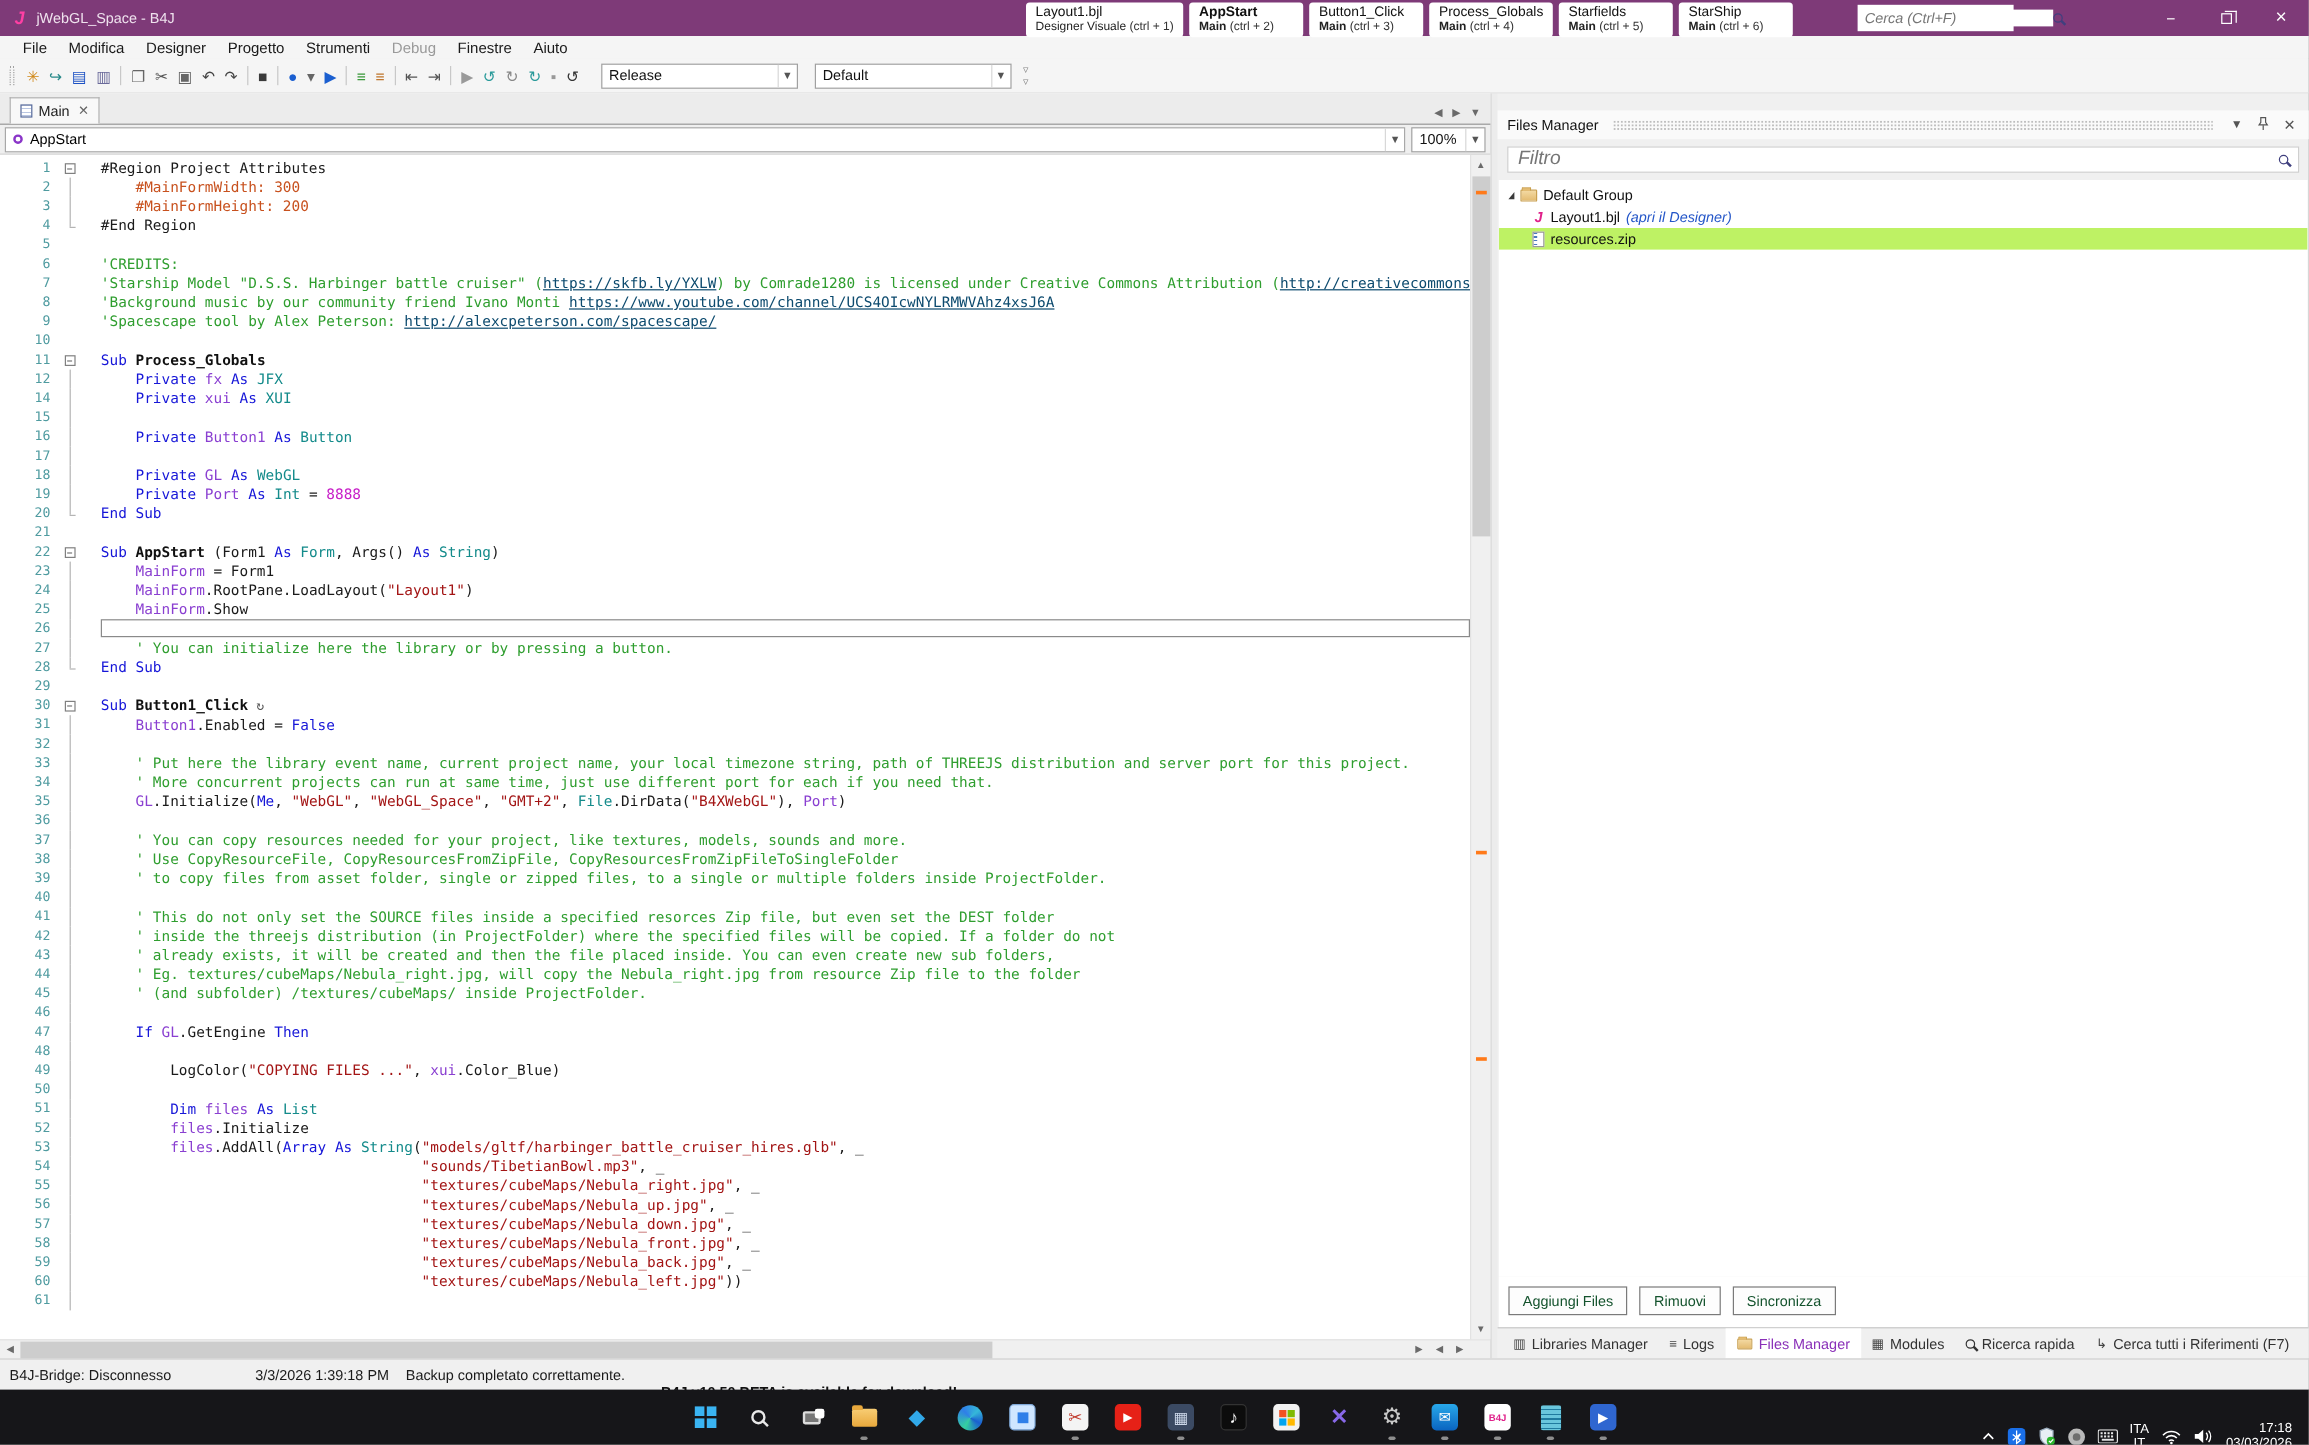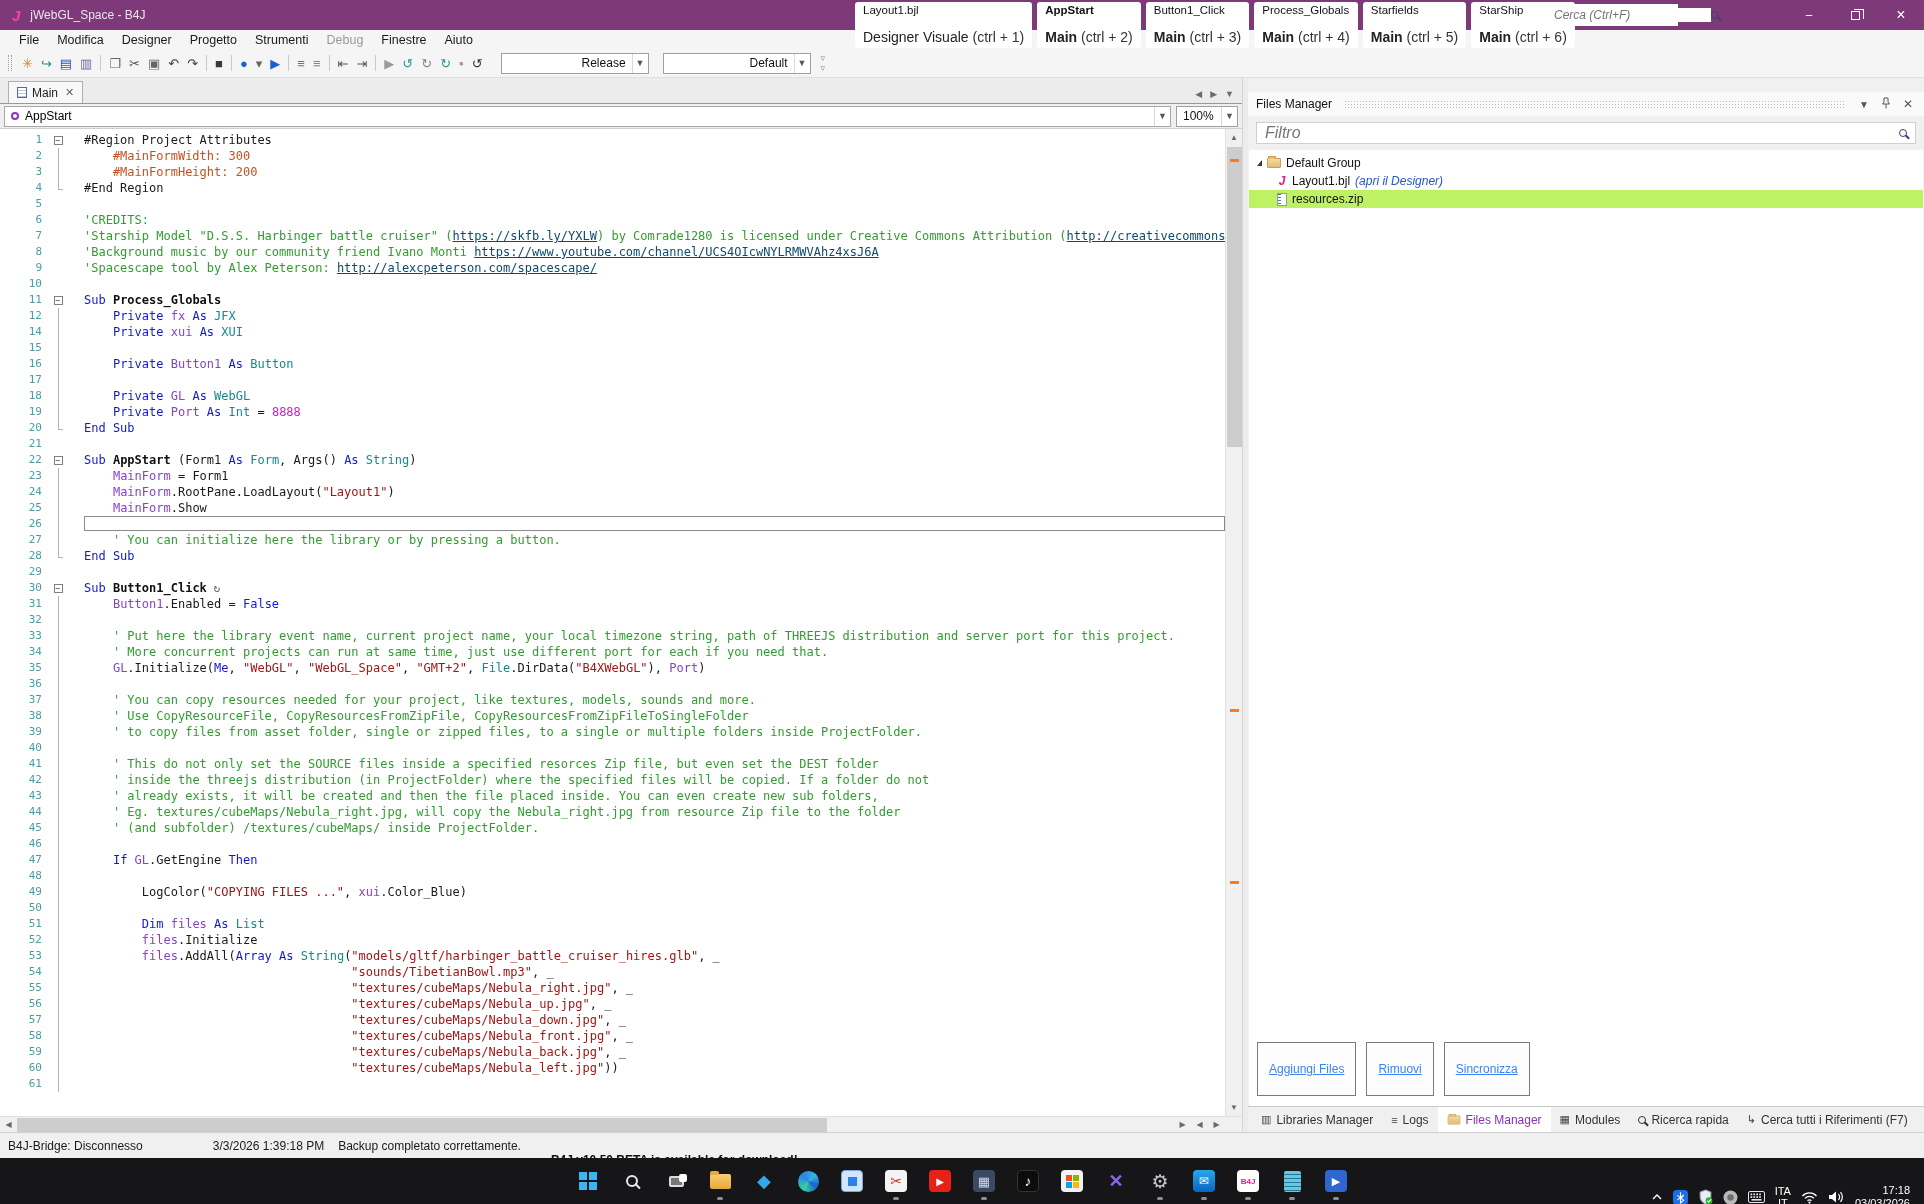--- a/index.html
+++ b/index.html
@@ -7,21 +7,21 @@
   body { font-family:"Liberation Sans", sans-serif; font-size:12px; background:#000; }
   #app { width:1924px; height:1204px; display:flex; flex-direction:column; background:#f0f0f0; }
 
   
   .titlebar { height:30px; background:#7e3a78; display:flex; align-items:center; position:relative; flex:0 0 auto; }
   .tb-logo { color:#ff3fa4; font-weight:bold; font-size:15px; margin-left:12px; font-style:italic; }
   .tb-title { color:#efe2ee; margin-left:10px; font-size:12px; }
   .bookmarks { position:absolute; left:855px; top:2px; display:flex; gap:5px; }
   .bm { background:#fff; border-radius:3px; padding:2px 8px 3px 8px; min-width:95px; cursor:default; }
   .bm-t { font-size:11.5px; color:#111; }
-  .bm-s { font-size:14px; color:#222; margin-top:13px; }
+  .bm-s { font-size:10px; color:#222; margin-top:1px; }
   .bm-k { font-weight:normal; color:#333; }
   .bold { font-weight:bold; }
   .tb-search { position:absolute; left:1548px; top:4px; width:130px; height:22px; background:#fff; display:flex; align-items:center; padding:0 6px; }
   .tb-search input { border:none; outline:none; flex:1; font-size:12px; font-style:italic; color:#555; font-family:Liberation Sans, sans-serif; }
   .mag { display:inline-block; width:8px; height:8px; border:1.6px solid #3f3f7e; border-radius:50%; position:relative; flex:0 0 auto; }
   .mag::after { content:""; position:absolute; width:5px; height:1.6px; background:#3f3f7e; transform:rotate(45deg); right:-4px; bottom:-2px; }
   .winbtns { position:absolute; right:0; top:0; height:30px; display:flex; }
   .wb { width:46px; height:30px; display:flex; align-items:center; justify-content:center; color:#fff; font-size:13px; }
   .wb .rest { width:9px; height:9px; border:1px solid #fff; position:relative; }
   .wb .rest::before { content:""; position:absolute; top:-3px; left:2px; width:9px; height:9px; border:1px solid #fff; border-bottom:none; border-left:none; }
@@ -32,21 +32,21 @@
   .mi.dis { color:#9a9a9a; }
 
   
   .toolbar { height:29px; background:#f5f5f5; border-bottom:1px solid #e0e0e0; display:flex; align-items:center; padding-left:8px; flex:0 0 auto; }
   .grip { width:4px; height:16px; border-left:1px dotted #a0a0a0; border-right:1px dotted #a0a0a0; margin-right:6px; }
   .tbi { font-size:13px; padding:0 4px; cursor:default; }
   .tsep { width:1px; height:16px; background:#c8c8c8; margin:0 4px; display:inline-block; }
   .combo { height:21px; background:#fff; border:1px solid #a0a0a0; display:flex; align-items:center; margin-left:14px; }
   .combo .cv { flex:1; padding:0 6px; font-size:12px; color:#111; }
   .combo .ca { width:16px; height:100%; display:flex; align-items:center; justify-content:center; color:#555; font-size:9px; border-left:1px solid #d8d8d8; }
-  .combo.w148 { width:148px;text-align:right; } .combo.w62 { width:62px; }
+  .combo.w148 { width:164px; } .combo.w62 { width:62px; }
 
   
   .main { flex:1; display:flex; min-height:0; }
   .editor-col { width:1242px; display:flex; flex-direction:column; background:#fff; }
   .tabrow { height:26px; background:#ececec; display:flex; align-items:flex-end; border-bottom:1px solid #989898; padding-left:8px; flex:0 0 auto; position:relative; }
   .doctab { height:22px; background:#f8f8f8; border:1px solid #b0b0b0; border-bottom:none; display:flex; align-items:center; padding:0 8px; gap:5px; font-size:12px; color:#222; }
   .doc-ic { width:10px; height:11px; border:1px solid #55699b; background:repeating-linear-gradient(180deg,#fff 0 2px,#b9c6e2 2px 3px); }
   .tabx { color:#666; font-size:11px; margin-left:2px; }
   .tab-nav { position:absolute; right:8px; bottom:4px; display:flex; gap:8px; color:#6a6a6a; font-size:9px; }
   .procrow { height:25px; background:#efefef; display:flex; align-items:center; padding:0 4px; gap:5px; flex:0 0 auto; border-bottom:1px solid #d0d0d0; }
@@ -100,21 +100,21 @@
   .trow { height:18px; display:flex; align-items:center; font-size:12px; color:#111; gap:5px; }
   .trow.sel { background:#bef264; }
   .texp { width:0; height:0; border-left:5px solid transparent; border-bottom:6px solid #3a3a3a; }
   .tfolder { width:14px; height:10px; background:linear-gradient(#f3d9a2,#e4bc72); border:1px solid #c9a050; border-radius:1px; position:relative; }
   .tfolder::before { content:""; position:absolute; top:-3px; left:0; width:6px; height:2px; background:#e4bc72; border:1px solid #c9a050; border-bottom:none; border-radius:1px 1px 0 0; }
   .tfolder.small { transform:scale(0.9); }
   .tj { color:#e0218a; font-weight:bold; font-style:italic; font-size:12px; width:10px; text-align:center; }
   .tzip { width:10px; height:13px; background:#fff; border:1px solid #9a9a9a; background-image:repeating-linear-gradient(180deg,#4a7ac0 0 1px,transparent 1px 3px); background-size:3px 100%; background-repeat:no-repeat; }
   .thint { color:#2456c8; font-style:italic; }
   .panel-btns { background:#fff; margin:0 1px; padding:8px 8px 10px 8px; display:flex; gap:10px; }
-  .pbtn { background:#fdfdfd; border:1px solid #7a7a7a; padding:19px 11px; font-size:12px; color:#3b82f6; font-family:"Liberation Sans",sans-serif;text-decoration:underline; }
+  .pbtn { background:#fdfdfd; border:1px solid #7a7a7a; padding:4px 11px; font-size:12px; color:#14532d; font-family:"Liberation Sans",sans-serif; }
   .panel-tabs { height:26px; background:#f0f0f0; border-top:1px solid #c8c8c8; display:flex; align-items:stretch; padding-left:4px; }
   .ptab { display:flex; align-items:center; gap:5px; padding:0 9px; font-size:12px; color:#333; }
   .ptab.active { background:#fff; color:#8a30b8; }
   .pticon { font-size:11px; color:#444; }
   .mag.dark { border-color:#333; } .mag.dark::after { background:#333; }
 
   
   .statusbar { height:26px; background:#f0f0f0; border-top:1px solid #d0d0d0; display:flex; align-items:center; font-size:12px; color:#1a1a1a; flex:0 0 auto; }
   .st-bridge { margin-left:8px; }
   .st-time { margin-left:70px; }

